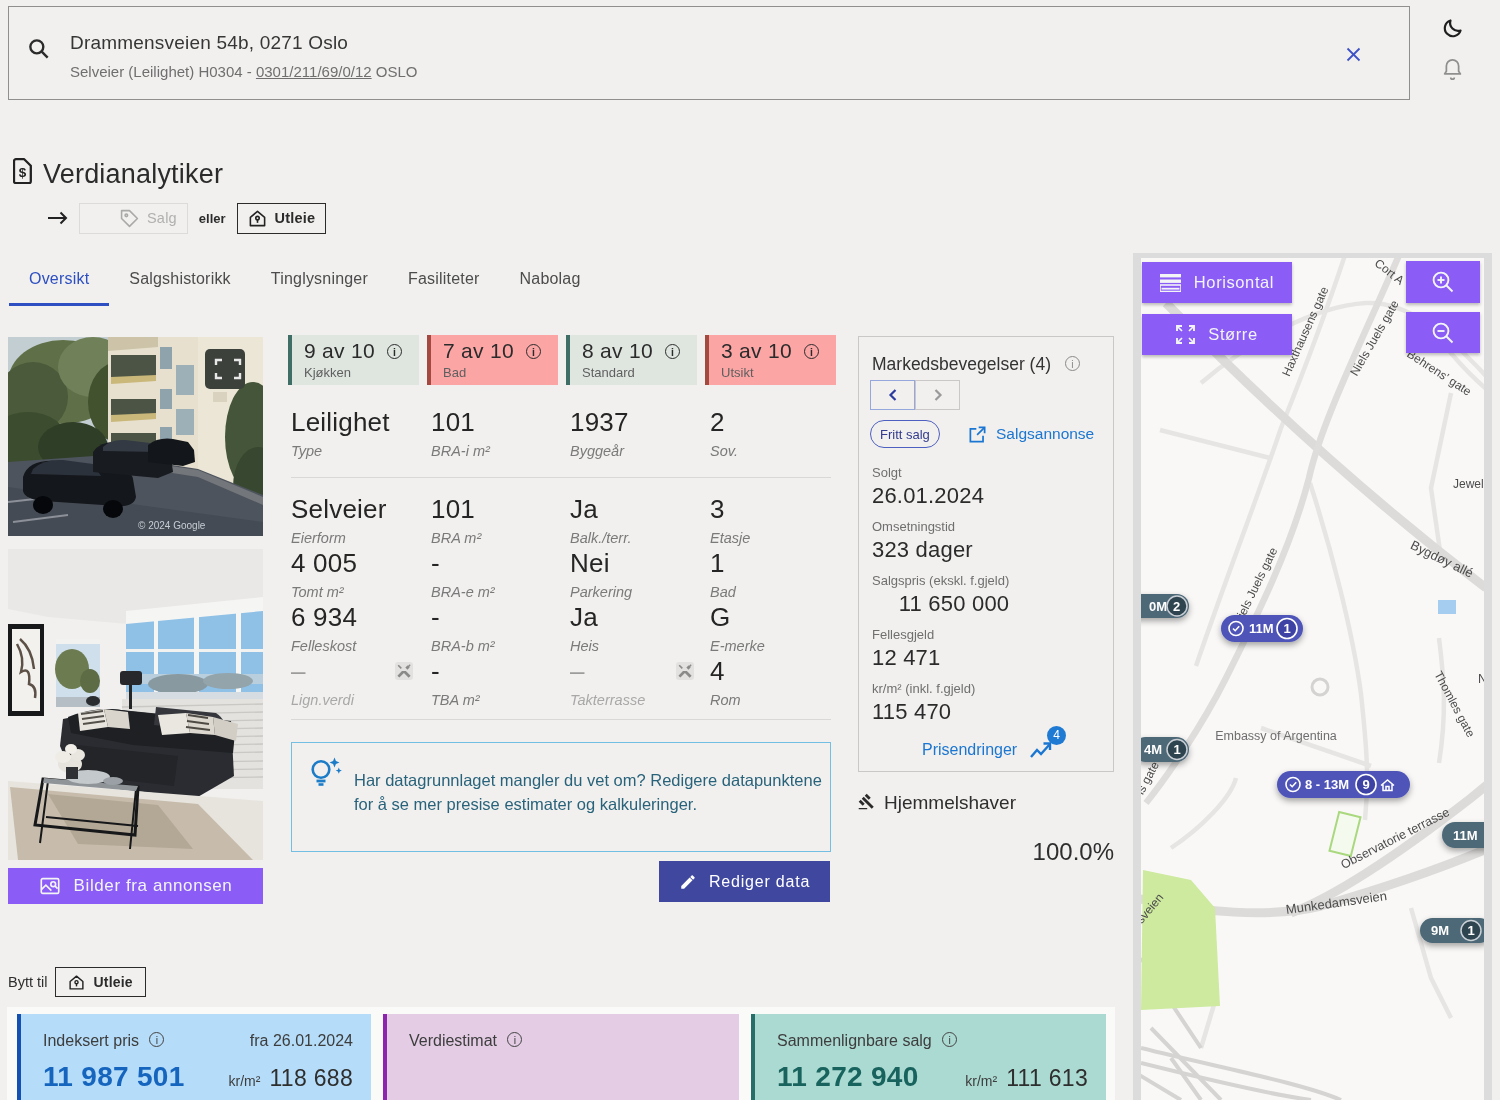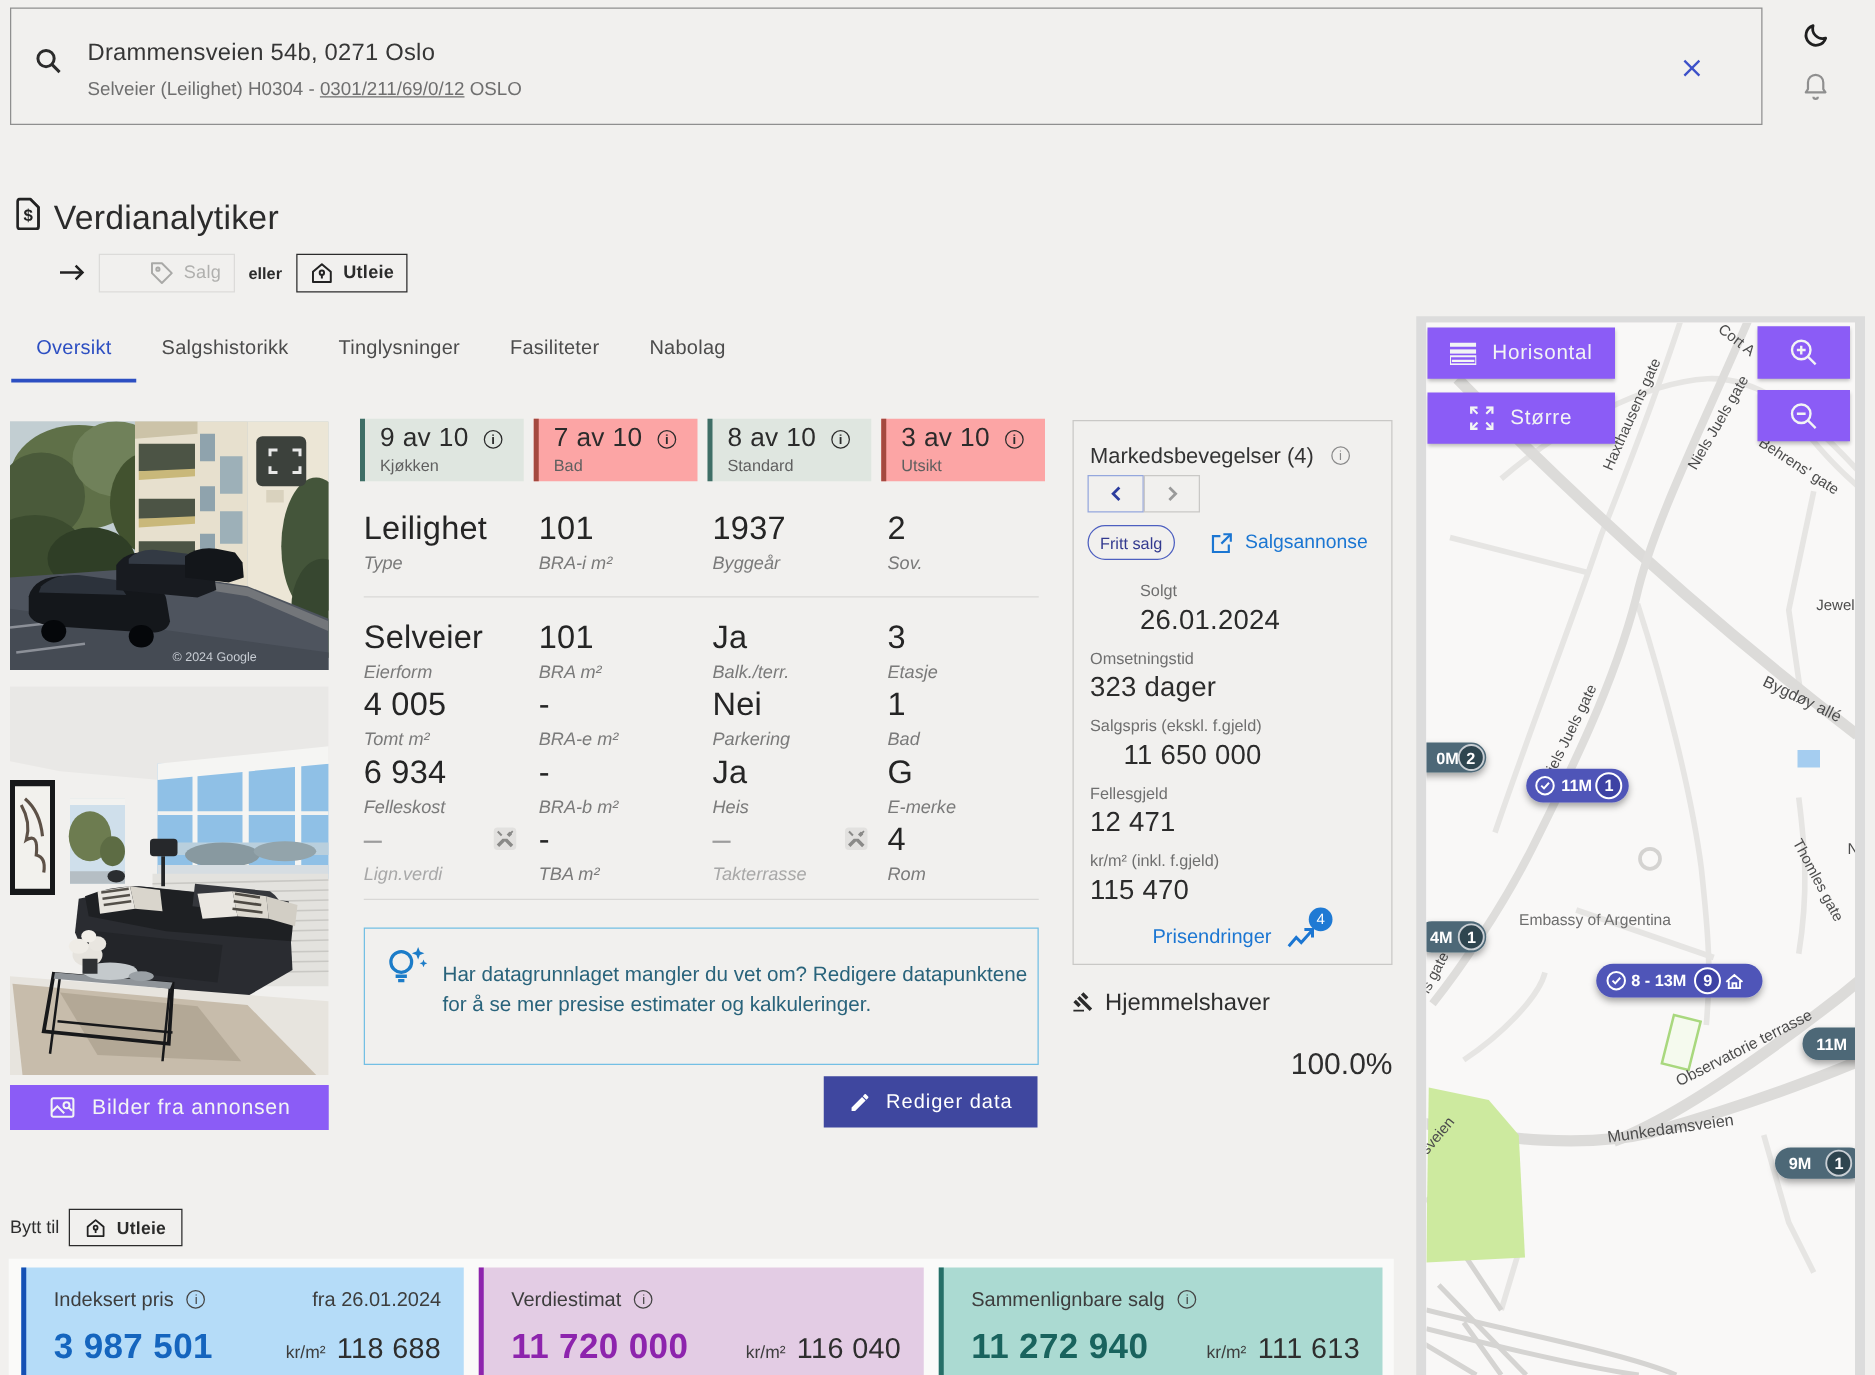--- a/index.html
+++ b/index.html
@@ -391,21 +391,21 @@
         </svg>
       </div>
   </div>
   <div class="abs pill">Fritt salg</div>
   <svg class="abs" style="left:109px;top:88px" width="19" height="19" viewBox="0 0 24 24" fill="none" stroke="#1b76d2" stroke-width="2.2">
       <path d="M19 13.5V21H3V5h7.5"></path>
       <path d="M13.5 3H21v7.5"></path>
       <path d="M21 3l-9.5 9.5"></path>
     </svg>
   <div class="abs linkblue" style="left:137px;top:88px;font-size:15.5px;">Salgsannonse</div>
-  <div class="mrow" style="top:128px;margin-left:40px;">
+  <div class="mrow" style="top:128px;">
       <div class="mlab">Solgt</div>
       <div class="mval">26.01.2024</div>
     </div>
   <div class="mrow" style="top:182px;">
       <div class="mlab">Omsetningstid</div>
       <div class="mval">323 dager</div>
     </div>
   <div class="mrow" style="top:236px;text-align:right;">
       <div class="mlab">Salgspris (ekskl. f.gjeld)</div>
       <div class="mval">11 650 000</div>
@@ -438,32 +438,28 @@
         <line x1="12" y1="13.7" x2="12" y2="17.5"></line>
       </svg>Utleie</div>
 </div>
 <div class="abs bottompanel"></div>
 <div class="abs bcard" style="left:17px;width:354px;background:#b5dcf8;border-color:#1450b4;">
   <div class="row1">
       <span>Indeksert pris <span class="inf" style="border-color:#444;font-weight:normal;">i</span></span>
       <span>fra 26.01.2024</span>
     </div>
   <div class="row2">
-      <span class="big" style="color:#1565be;">3 987 501</span>
+      <span class="big" style="color:#1565be;">11 987 501</span>
       <span><span class="ku">kr/m²</span><span class="kv">118 688</span></span>
     </div>
 </div>
 <div class="abs bcard" style="left:383px;width:356px;background:#e3cce4;border-color:#8d24ad;">
   <div class="row1">
       <span>Verdiestimat <span class="inf" style="border-color:#444;font-weight:normal;">i</span></span>
       <span></span>
-    </div>
-  <div class="row2">
-      <span class="big" style="color:#8d24ad;">11 720 000</span>
-      <span><span class="ku">kr/m²</span><span class="kv">116 040</span></span>
     </div>
 </div>
 <div class="abs bcard" style="left:751px;width:355px;background:#abdad2;border-color:#266f68;">
   <div class="row1">
       <span>Sammenlignbare salg <span class="inf" style="border-color:#444;font-weight:normal;">i</span></span>
       <span></span>
     </div>
   <div class="row2">
       <span class="big" style="color:#19635e;">11 272 940</span>
       <span><span class="ku">kr/m²</span><span class="kv">111 613</span></span>

